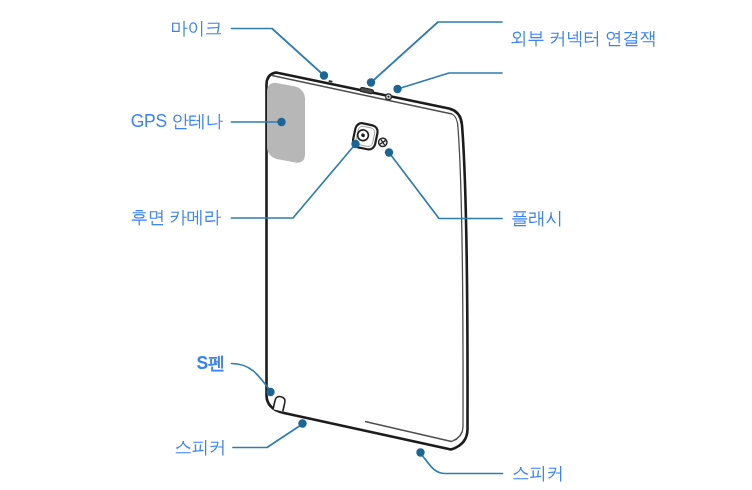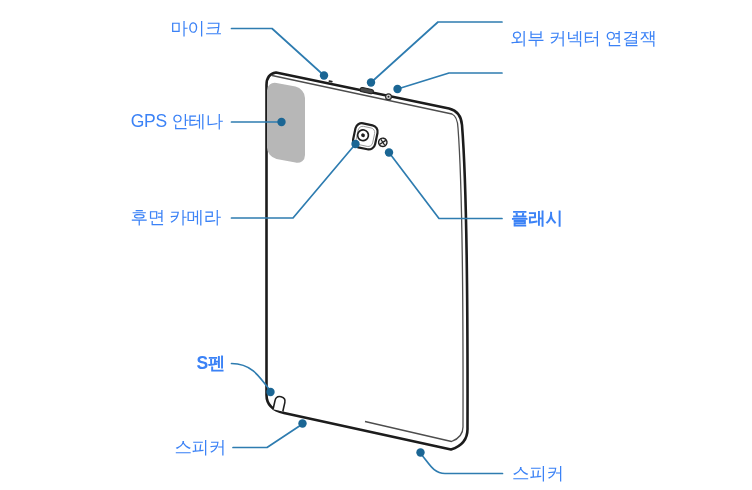--- a/index.html
+++ b/index.html
@@ -90,21 +90,21 @@
 
   <div class="callout-label align-right" style="right:530px;top:18px;">마이크</div>
 
   <div class="callout-label" style="left:510px;top:28px;">외부 커넥터 연결잭</div>
 
 
   <div class="callout-label align-right" style="right:529px;top:111px;">GPS 안테나</div>
 
   <div class="callout-label align-right" style="right:531px;top:207px;text-align:center;">후면 카메라</div>
 
-  <div class="callout-label" style="left:511px;top:208px;font-weight:bold;">플래시</div>
+  <div class="callout-label" style="left:511px;top:208px;">플래시</div>
 
   <div class="callout-label align-right" style="right:527px;top:353px;font-weight:bold;">S펜</div>
 
   <div class="callout-label align-right" style="right:526px;top:437px;">스피커</div>
 
   <div class="callout-label" style="left:512px;top:463px;">스피커</div>
 
 </div>
 
 </body></html>

